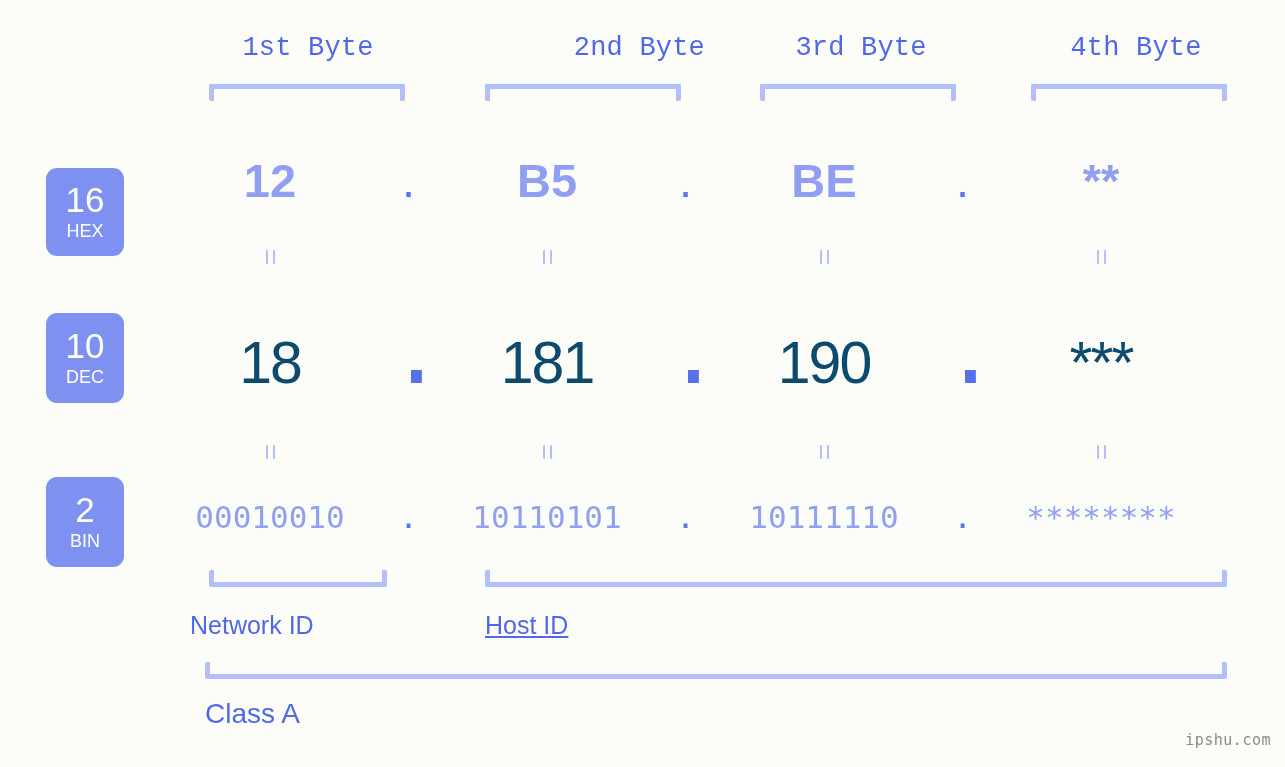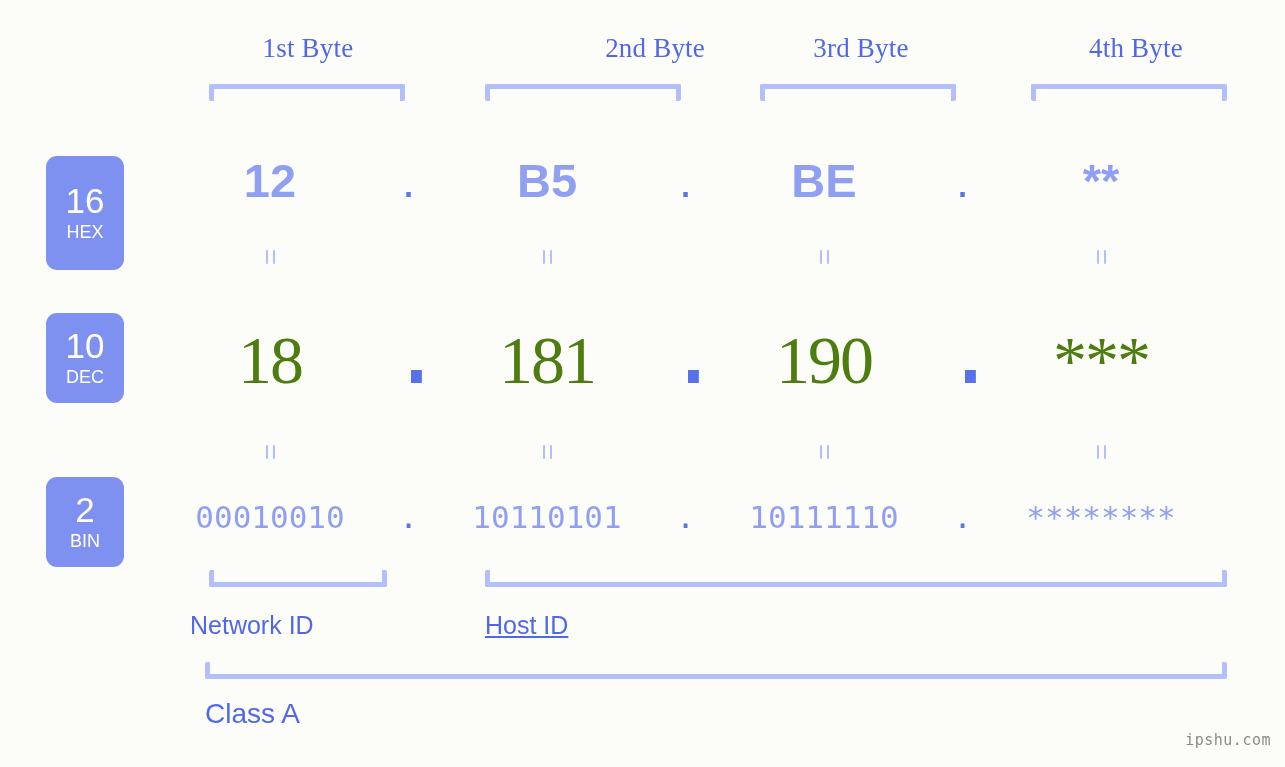--- a/index.html
+++ b/index.html
@@ -21,21 +21,21 @@
 
   
   .byte-head {
     position: absolute;
     top: 33px;
     width: 240px;
     text-align: center;
     font-size: 27px;
     color: #5068e8;
     letter-spacing: 0.2px;
-    font-family: Liberation Serif, serif;
+    font-family: Liberation Mono, monospace;
   }
 
   
   .bracket-down {
     position: absolute;
     border: 5px solid #b3bffa;
     border-bottom: none;
     height: 17px;
     box-sizing: border-box;
     border-radius: 2px;
@@ -67,21 +67,21 @@
   .badge .num {
     font-size: 35px;
     line-height: 38px;
     font-weight: 400;
   }
   .badge .lbl {
     font-size: 18px;
     line-height: 24px;
     font-weight: 400;
   }
-  #badge-hex { top: 156px; height: 114px; }
+  #badge-hex { top: 168px; height: 88px; }
   #badge-dec { top: 313px; height: 90px; }
   #badge-bin { top: 477px; height: 90px; }
 
   
   .row {
     position: absolute;
     left: 150px;
     width: 1110px;
     display: flex;
     align-items: baseline;
@@ -109,23 +109,23 @@
   #row-hex .dot {
     font-family: "Liberation Sans", sans-serif;
     font-size: 47px;
     color: #5b74ea;
     line-height: 62px;
   }
 
   
   #row-dec { top: 297px; }
   #row-dec .cell {
-    font-family: Liberation Serif, serif;
-    font-size: 68px;
-    color: #4d7c0f;
+    font-family: Liberation Sans, sans-serif;
+    font-size: 59px;
+    color: #0c4a6e;
     line-height: 112px;
     letter-spacing: -2px;
   }
   #row-dec .dot {
     font-family: "DejaVu Sans Mono", "Liberation Mono", monospace;
     font-size: 88px;
     color: #5671ea;
     line-height: 112px;
   }
 

